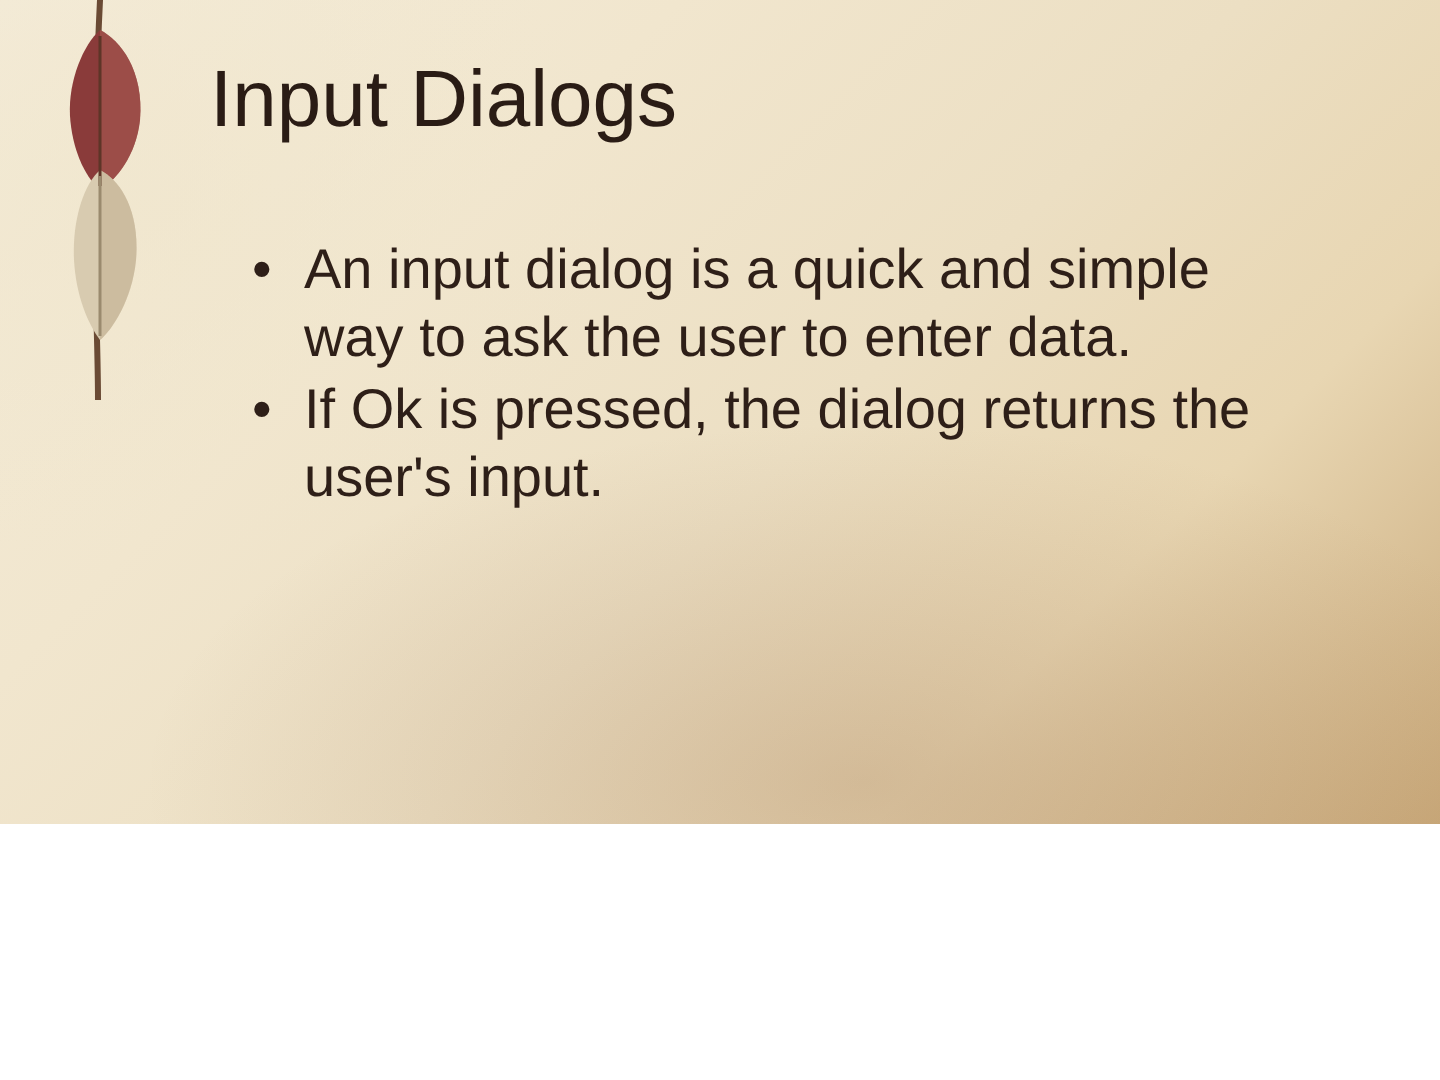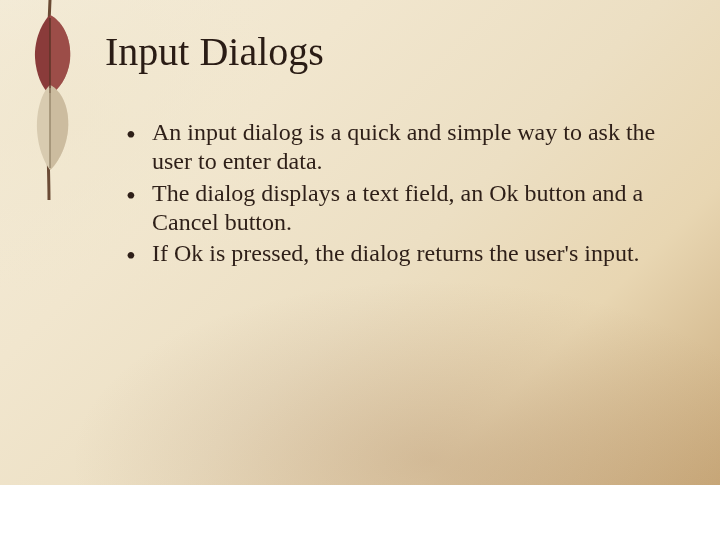--- a/index.html
+++ b/index.html
@@ -4,27 +4,27 @@
 <style>
   html, body {
     margin: 0;
     padding: 0;
     width: 720px;
     height: 540px;
     overflow: hidden;
   }
   .slide {
     width: 720px;
-    height: 485px;
+    height: 412px;
     position: relative;
     background:
       radial-gradient(ellipse 600px 300px at 60% 95%, rgba(145,100,65,0.25) 0%, rgba(145,100,65,0) 60%),
       radial-gradient(ellipse 400px 300px at 10% 25%, rgba(240,230,205,0.7) 0%, rgba(240,230,205,0) 60%),
       linear-gradient(135deg, #f4ecd9 0%, #f1e6ce 30%, #ecdfc3 55%, #e8d6b2 75%, #c9a97a 100%);
-    font-family: Liberation Serif, serif;
+    font-family: Liberation Sans, sans-serif;
     color: #2e1f18;
     box-sizing: border-box;
   }
   .leaf {
     position: absolute;
     top: 0;
     left: 20px;
     width: 60px;
     height: 200px;
   }
@@ -41,21 +41,21 @@
     position: absolute;
     left: 122px;
     top: 118px;
     right: 60px;
     margin: 0;
     padding: 0;
     list-style: none;
   }
   ul.bullets li {
     position: relative;
-    font-size: 24px;
+    font-size: 28px;
     line-height: 1.22;
     color: #2e1f18;
     padding-left: 30px;
     margin-bottom: 2px;
   }
   ul.bullets li::before {
     content: "•";
     position: absolute;
     left: 4px;
     top: 0;
@@ -79,17 +79,16 @@
     <path d="M30 85 C40 90 50 105 48 130 C46 150 36 165 30 170" fill="#c4b394" opacity="0.6"></path>
 
     <path d="M30 18 L30 93" stroke="#5d3527" stroke-width="1.5" fill="none"></path>
     <path d="M30 88 L30 168" stroke="#9a8a6e" stroke-width="1.5" fill="none"></path>
   </svg>
 
   <div class="title">Input Dialogs</div>
 
   <ul class="bullets">
     <li>An input dialog is a quick and simple way to ask the user to enter data.</li>
-    <li>The dialog displays a text field, an Ok button and a Cancel button.</li>
     <li>If Ok is pressed, the dialog returns the user's input.</li>
   </ul>
 
 </div>
 
 </body></html>

